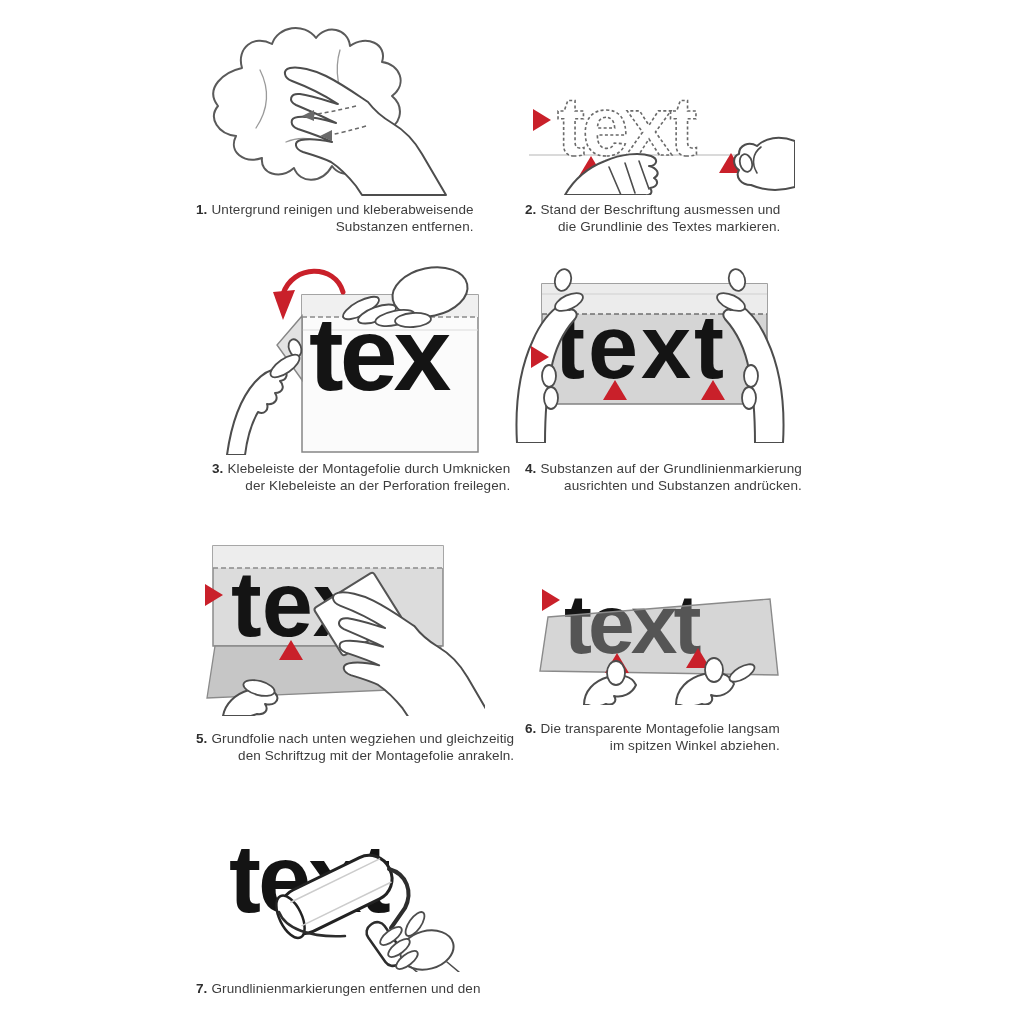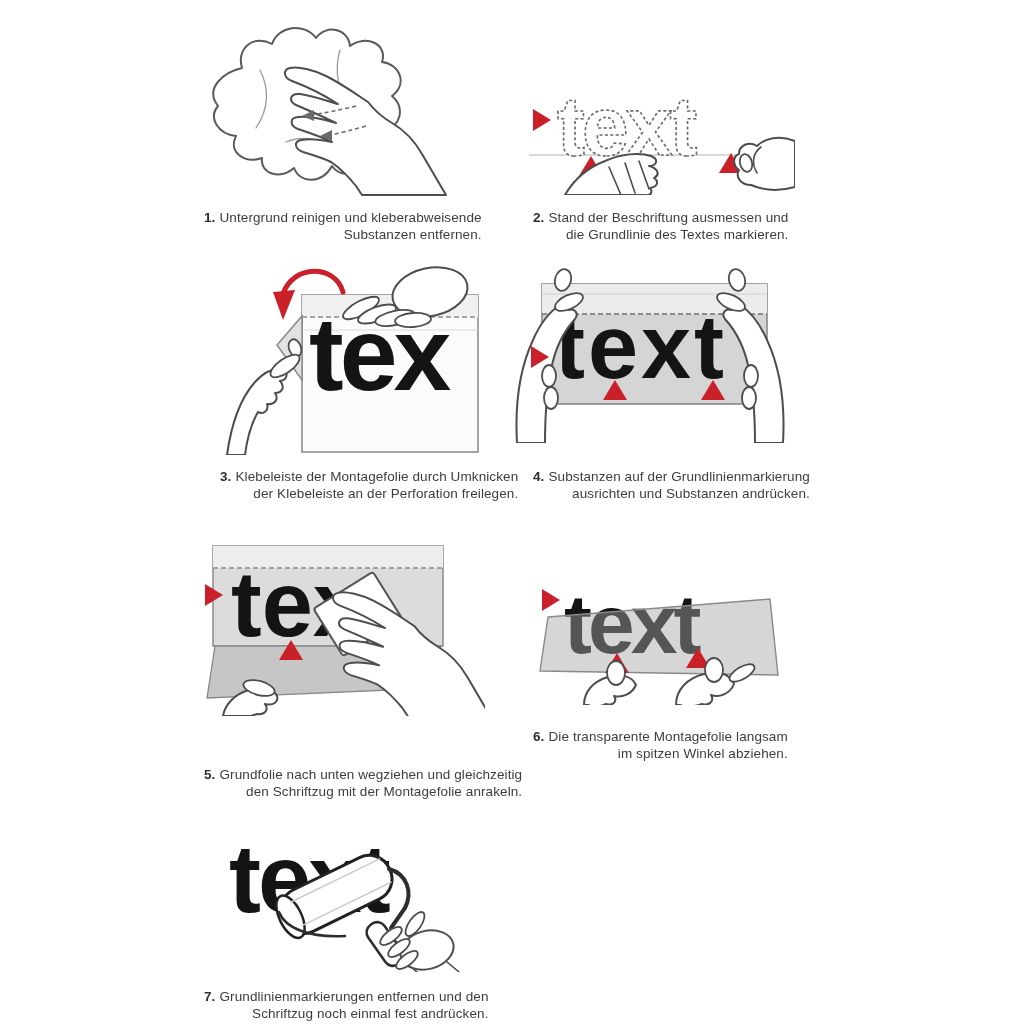--- a/index.html
+++ b/index.html
@@ -3,21 +3,21 @@
 <meta charset="utf-8">
 <style>
   html,body{margin:0;padding:0;}
   body{
     width:1024px;height:1024px;background:#ffffff;position:relative;overflow:hidden;
     font-family:"Liberation Sans",sans-serif;
   }
   .fig{position:absolute;}
   .fig svg{display:block;}
   .caption{
-    position:absolute;margin:8px;font-size:13.5px;line-height:17px;color:#3d3d3d;
+    position:absolute;margin:0;font-size:13.5px;line-height:17px;color:#3d3d3d;
     white-space:nowrap;letter-spacing:0.1px;
   }
   .caption .num{font-weight:bold;color:#2e2e2e;margin-right:4px;}
   .caption .l2{display:block;text-align:right;}
   .word{font-family:"Liberation Sans",sans-serif;font-weight:bold;}
   .hand{fill:#ffffff;stroke:#4d4d4d;stroke-width:2;stroke-linejoin:round;stroke-linecap:round;}
   .handthin{fill:#ffffff;stroke:#4d4d4d;stroke-width:1.8;stroke-linejoin:round;stroke-linecap:round;}
   .fline{fill:none;stroke:#4d4d4d;stroke-width:1.6;stroke-linecap:round;}
 </style>
 </head>
@@ -190,24 +190,23 @@
   <span class="l2">die Grundlinie des Textes markieren.</span>
 </p>
 <p class="caption" style="left:212px;top:460px">
   <span class="num">3.</span><span>Klebeleiste der Montagefolie durch Umknicken</span>
   <span class="l2">der Klebeleiste an der Perforation freilegen.</span>
 </p>
 <p class="caption" style="left:525px;top:460px">
   <span class="num">4.</span><span>Substanzen auf der Grundlinienmarkierung</span>
   <span class="l2">ausrichten und Substanzen andrücken.</span>
 </p>
-<p class="caption" style="left:196px;top:758px">
+<p class="caption" style="left:196px;top:730px">
   <span class="num">5.</span><span>Grundfolie nach unten wegziehen und gleichzeitig</span>
   <span class="l2">den Schriftzug mit der Montagefolie anrakeln.</span>
 </p>
 <p class="caption" style="left:525px;top:720px">
   <span class="num">6.</span><span>Die transparente Montagefolie langsam</span>
   <span class="l2">im spitzen Winkel abziehen.</span>
 </p>
 <p class="caption" style="left:196px;top:980px">
   <span class="num">7.</span><span>Grundlinienmarkierungen entfernen und den</span>
-  <span class="l2">Schriftzug noch einmal fest andrücken.</span>
 </p>
 
 </body></html>

